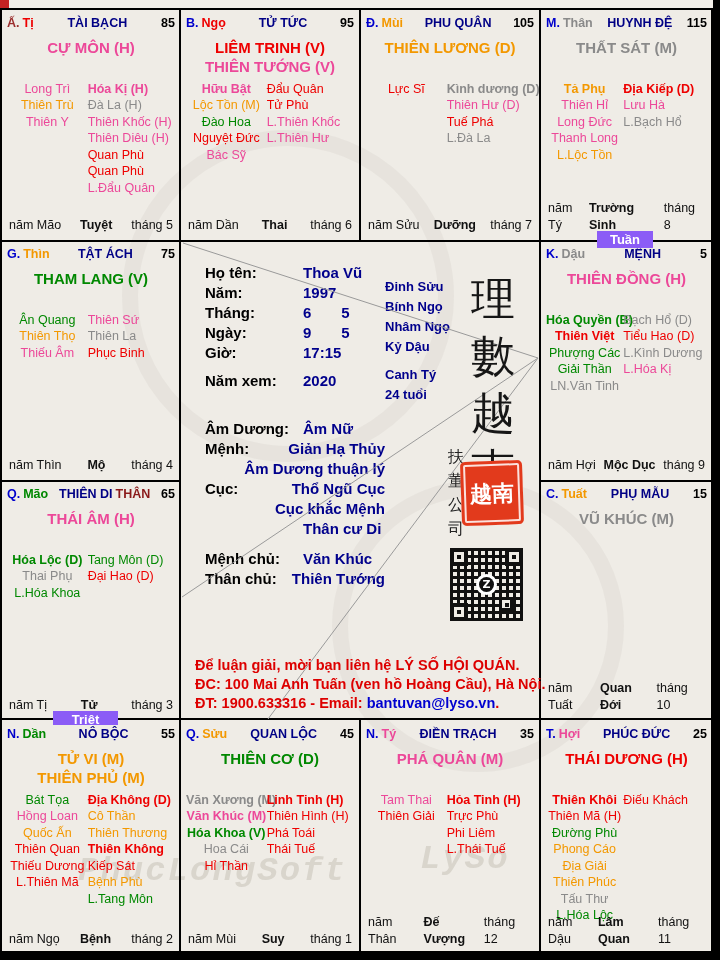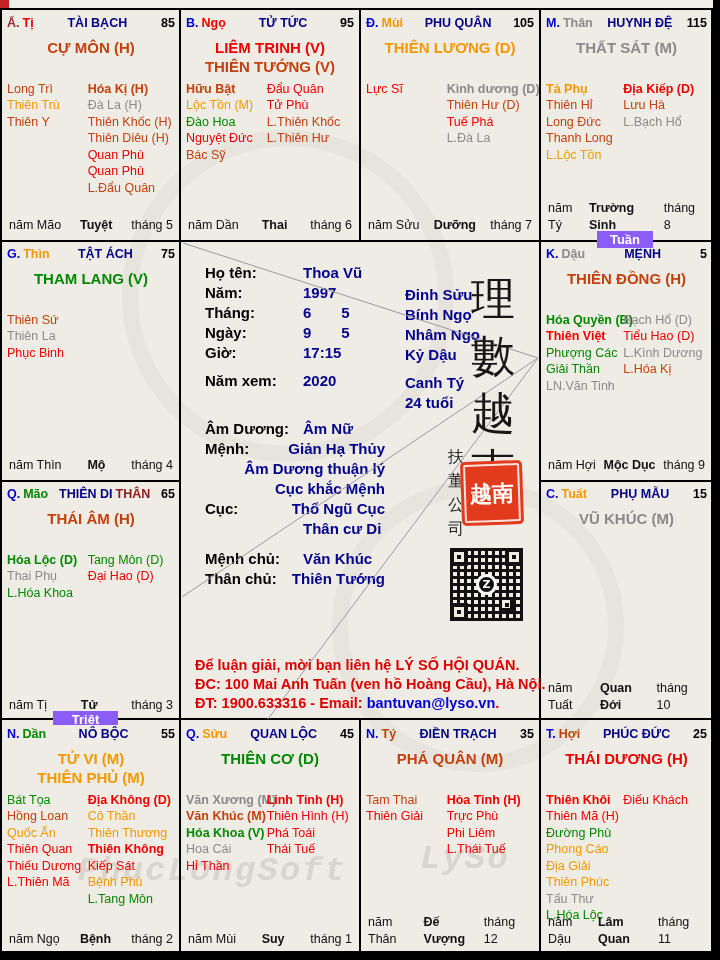--- a/index.html
+++ b/index.html
@@ -15,54 +15,54 @@
   .gl{position:absolute;background:#000;z-index:2;}
   
   .palace{position:absolute;z-index:3;font-size:12.5px;color:#111;line-height:16.5px;}
   .phead{display:flex;justify-content:space-between;align-items:baseline;padding:3px 3px 0 3px;font-weight:bold;font-size:12.5px;white-space:nowrap;}
   .phead .grp{display:flex;gap:3px;}
   .pname{color:#000085;}
   .pextra{color:#8b1a1a;}
   .pnum{color:#000;}
   .mains{min-height:40px;text-align:center;font-weight:bold;font-size:15px;line-height:19px;margin-top:6px;}
   .cols{display:flex;padding:0 3px;margin-top:3px;}
-  .lcol{width:48%;}
+  .lcol{width:48%;text-align:center;}
   .rcol{width:52%;}
   .star{white-space:nowrap;}
   .pfoot{position:absolute;left:5px;right:5px;bottom:4px;display:flex;justify-content:space-between;font-size:12.5px;}
   .fs{font-weight:bold;}
   
   .pal-ti{left:4px;top:12px;width:174px;height:225px}
   .pal-ngo{left:183px;top:12px;width:174px;height:225px}
   .pal-mui{left:363px;top:12px;width:174px;height:225px}
   .pal-than{left:543px;top:12px;width:167px;height:225px}
   .pal-thin{left:4px;top:243px;width:174px;height:234px}
   .pal-dau{left:543px;top:243px;width:167px;height:234px}
   .pal-mao{left:4px;top:483px;width:174px;height:234px}
   .pal-tuat{left:543px;top:483px;width:167px;height:234px}
   .pal-dan{left:4px;top:723px;width:174px;height:228px}
   .pal-suu{left:183px;top:723px;width:174px;height:228px}
   .pal-ty{left:363px;top:723px;width:174px;height:228px}
   .pal-hoi{left:543px;top:723px;width:167px;height:228px}
   
   .c-r{color:#ee0000}.c-o{color:#f39800}.c-g{color:#008800}.c-y{color:#8a8a8a}
-  .c-k{color:#c2410c}.c-m{color:#9a2c2c}.c-b{color:#0000cc}
+  .c-k{color:#ec4899}.c-m{color:#9a2c2c}.c-b{color:#0000cc}
   .b{font-weight:bold}
   
   .badge{position:absolute;background:#8b5cf6;color:#fff;font-weight:bold;font-size:13px;line-height:17px;text-align:center;z-index:8;}
   #badge-tuan{left:597px;top:231px;width:56px;height:17px;}
   #badge-triet{left:53px;top:711px;width:65px;height:14px;}
   #aspect-lines{left:0;top:0;z-index:2;pointer-events:none;}
   .inforow{display:flex;height:20px;align-items:center;font-size:15px;font-weight:bold;white-space:nowrap;}
   .ilab{width:98px;color:#000;}
   .ival{color:#00008c;}
   .ival2{color:#00008c;margin-left:30px;}
   #infoblock{left:205px;top:262px;width:180px;}
   .gap8{height:8px}.gap28{height:28px}.gap10{height:10px}
-  #pillars{left:385px;top:285px;width:110px;font-size:15px;font-weight:bold;color:#00008c;line-height:20px;white-space:nowrap;margin-left:20px;}
+  #pillars{left:385px;top:277px;width:110px;font-size:13px;font-weight:bold;color:#00008c;line-height:20px;white-space:nowrap;}
   .pilgap{height:8px}
   
   #calli{left:466px;top:270px;width:54px;text-align:center;font-family:"DejaVu Serif",serif;
          font-size:44px;line-height:57px;color:#161616;z-index:4;}
   #calli-small{left:446px;top:445px;width:20px;font-family:"DejaVu Serif",serif;font-size:16px;line-height:24px;color:#222;z-index:4;text-align:center;}
   #seal{left:461px;top:461px;width:62px;height:64px;background:#e23a1c;border-radius:5px;transform:rotate(-2deg);z-index:5;
         display:flex;align-items:center;justify-content:center;box-shadow:inset 0 0 0 3px #e23a1c, inset 0 0 0 5px rgba(255,255,255,.85);}
   #seal .stxt{color:#fff;font-family:"DejaVu Serif",serif;font-size:22px;line-height:24px;width:48px;text-align:center;font-weight:bold;}
   
   #qr{left:450px;top:548px;width:73px;height:73px;z-index:5;background:
@@ -254,20 +254,25 @@
         </span>
       <span class="grp">
           <span class="pname">TẬT ÁCH</span>
         </span>
       <span class="pnum">75</span>
     </div>
     <div class="mains">
         <div class="mstar c-g">THAM LANG (V)</div>
       </div>
     <div class="cols">
+      <div class="lcol">
+          <div class="star c-g">Ân Quang</div>
+          <div class="star c-o">Thiên Thọ</div>
+          <div class="star c-k">Thiếu Âm</div>
+        </div>
       <div class="rcol">
           <div class="star c-k">Thiên Sứ</div>
           <div class="star c-y">Thiên La</div>
           <div class="star c-r">Phục Binh</div>
         </div>
     </div>
     <div class="pfoot">
       <span class="fy">năm Thìn</span>
       <span class="fs">Mộ</span>
       <span class="fm">tháng 4</span>
@@ -542,26 +547,26 @@
     </div>
   <div class="inforow">
       <span class="ilab">Mệnh:</span>
       <span class="ival">Giản Hạ Thủy</span>
     </div>
   <div class="inforow">
       <span class="ilab"></span>
       <span class="ival">Âm Dương thuận lý</span>
     </div>
   <div class="inforow">
+      <span class="ilab">Cục:</span>
+      <span class="ival">Thổ Ngũ Cục</span>
+    </div>
+  <div class="inforow">
       <span class="ilab"></span>
       <span class="ival">Cục khắc Mệnh</span>
-    </div>
-  <div class="inforow">
-      <span class="ilab">Cục:</span>
-      <span class="ival">Thổ Ngũ Cục</span>
     </div>
   <div class="inforow">
       <span class="ilab"></span>
       <span class="ival">Thân cư Di</span>
     </div>
   <div class="gap10"></div>
   <div class="inforow">
       <span class="ilab">Mệnh chủ:</span>
       <span class="ival">Văn Khúc</span>
     </div>

